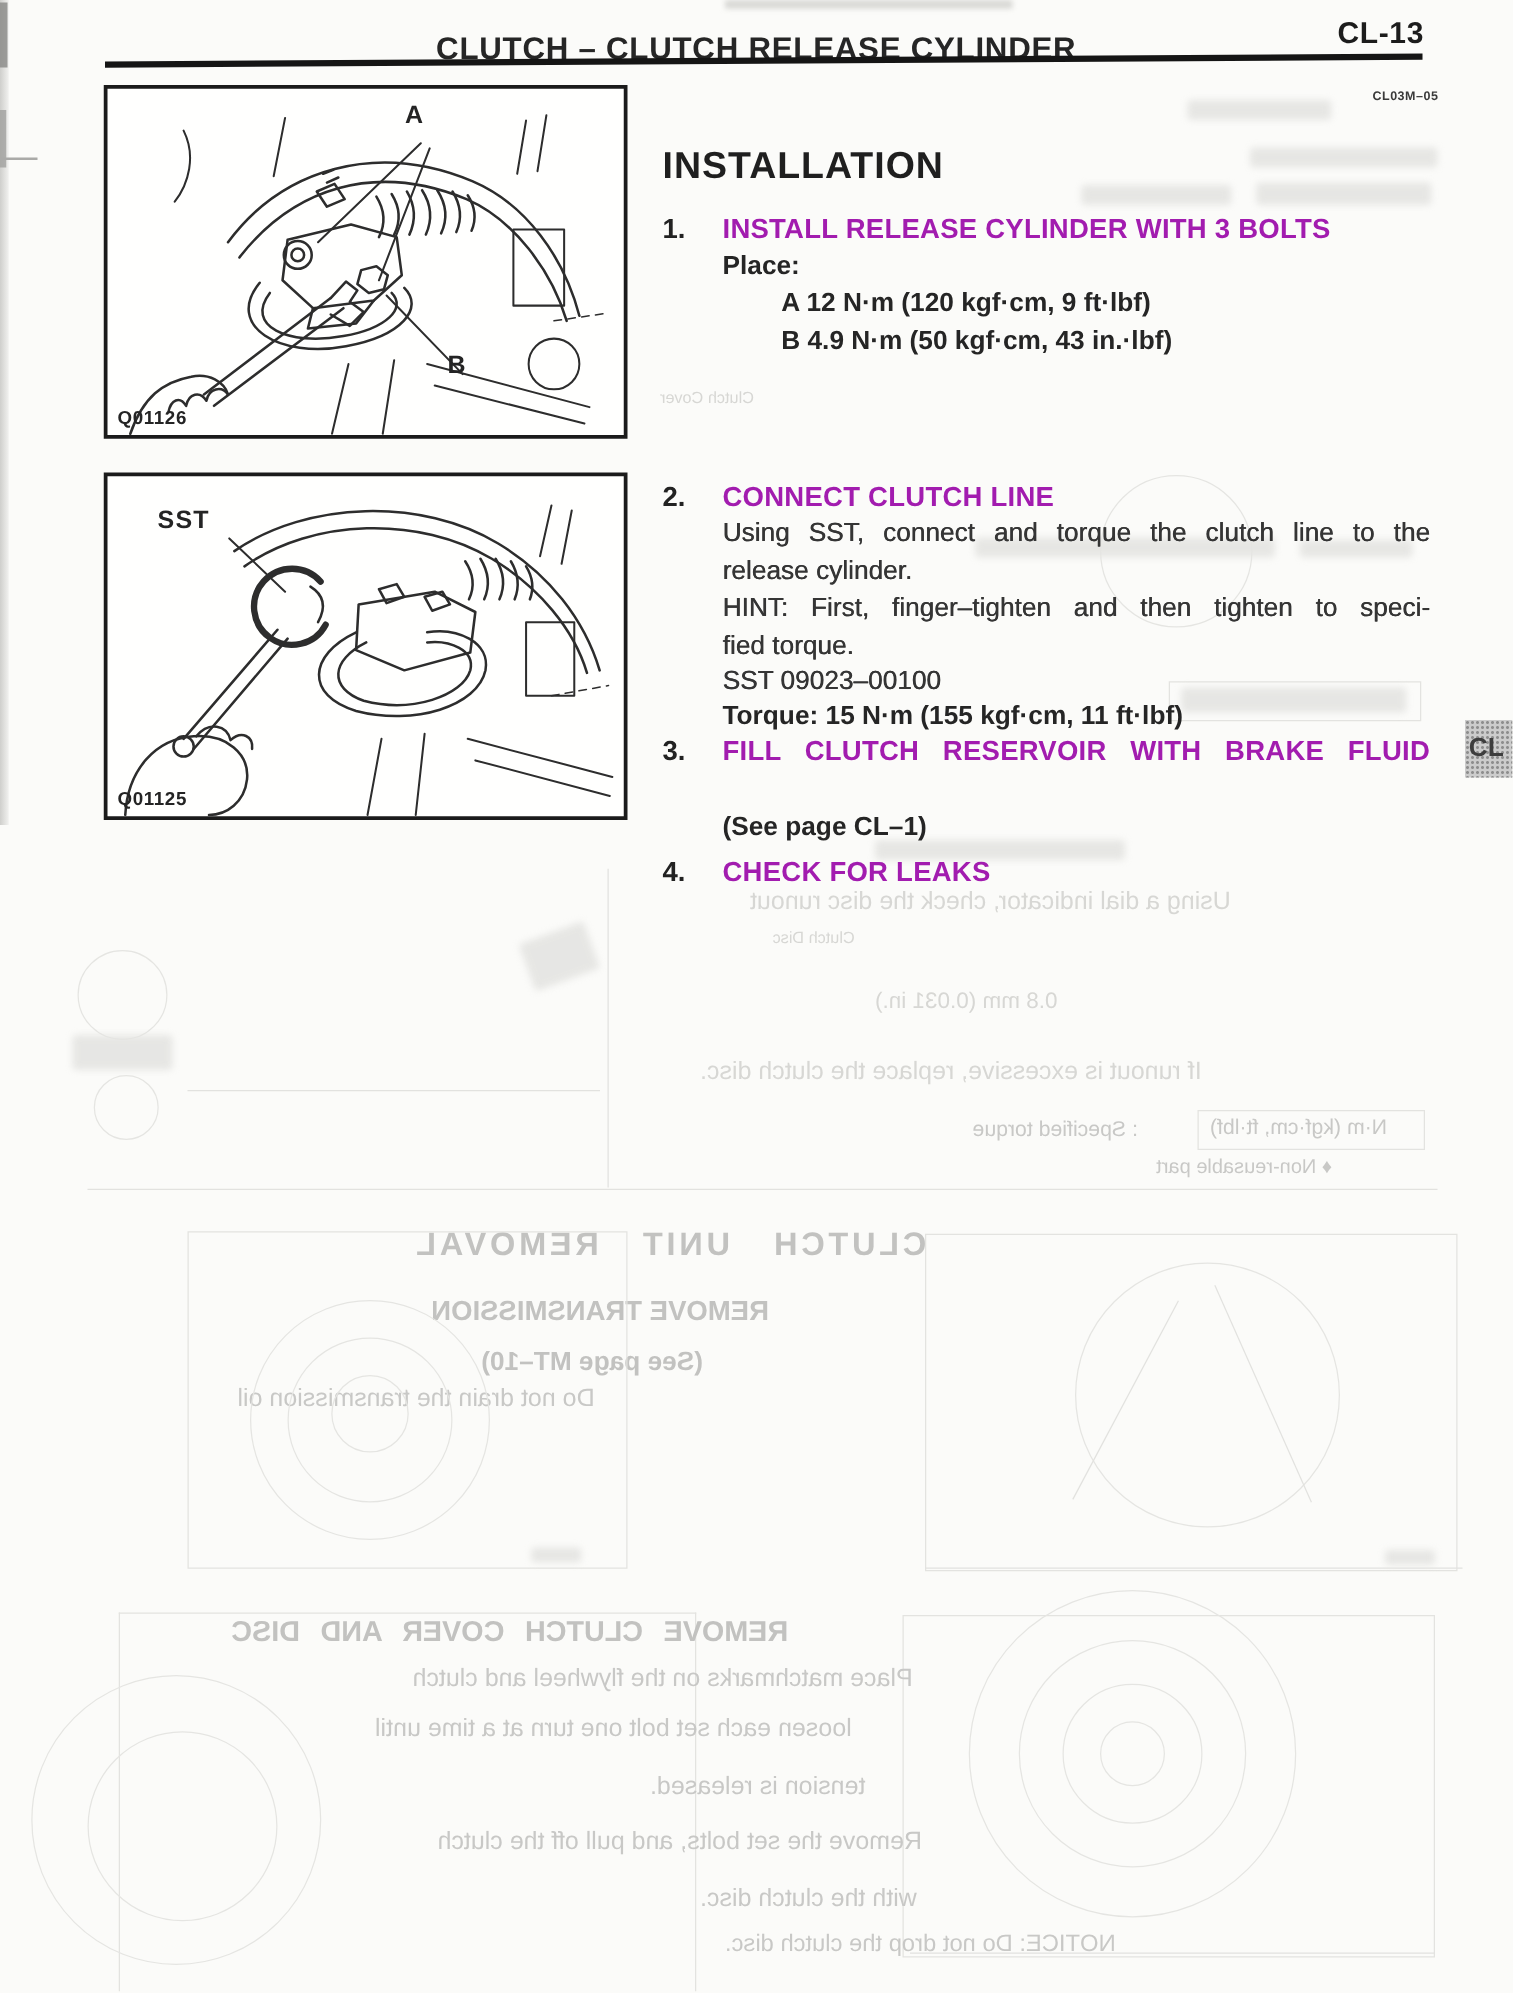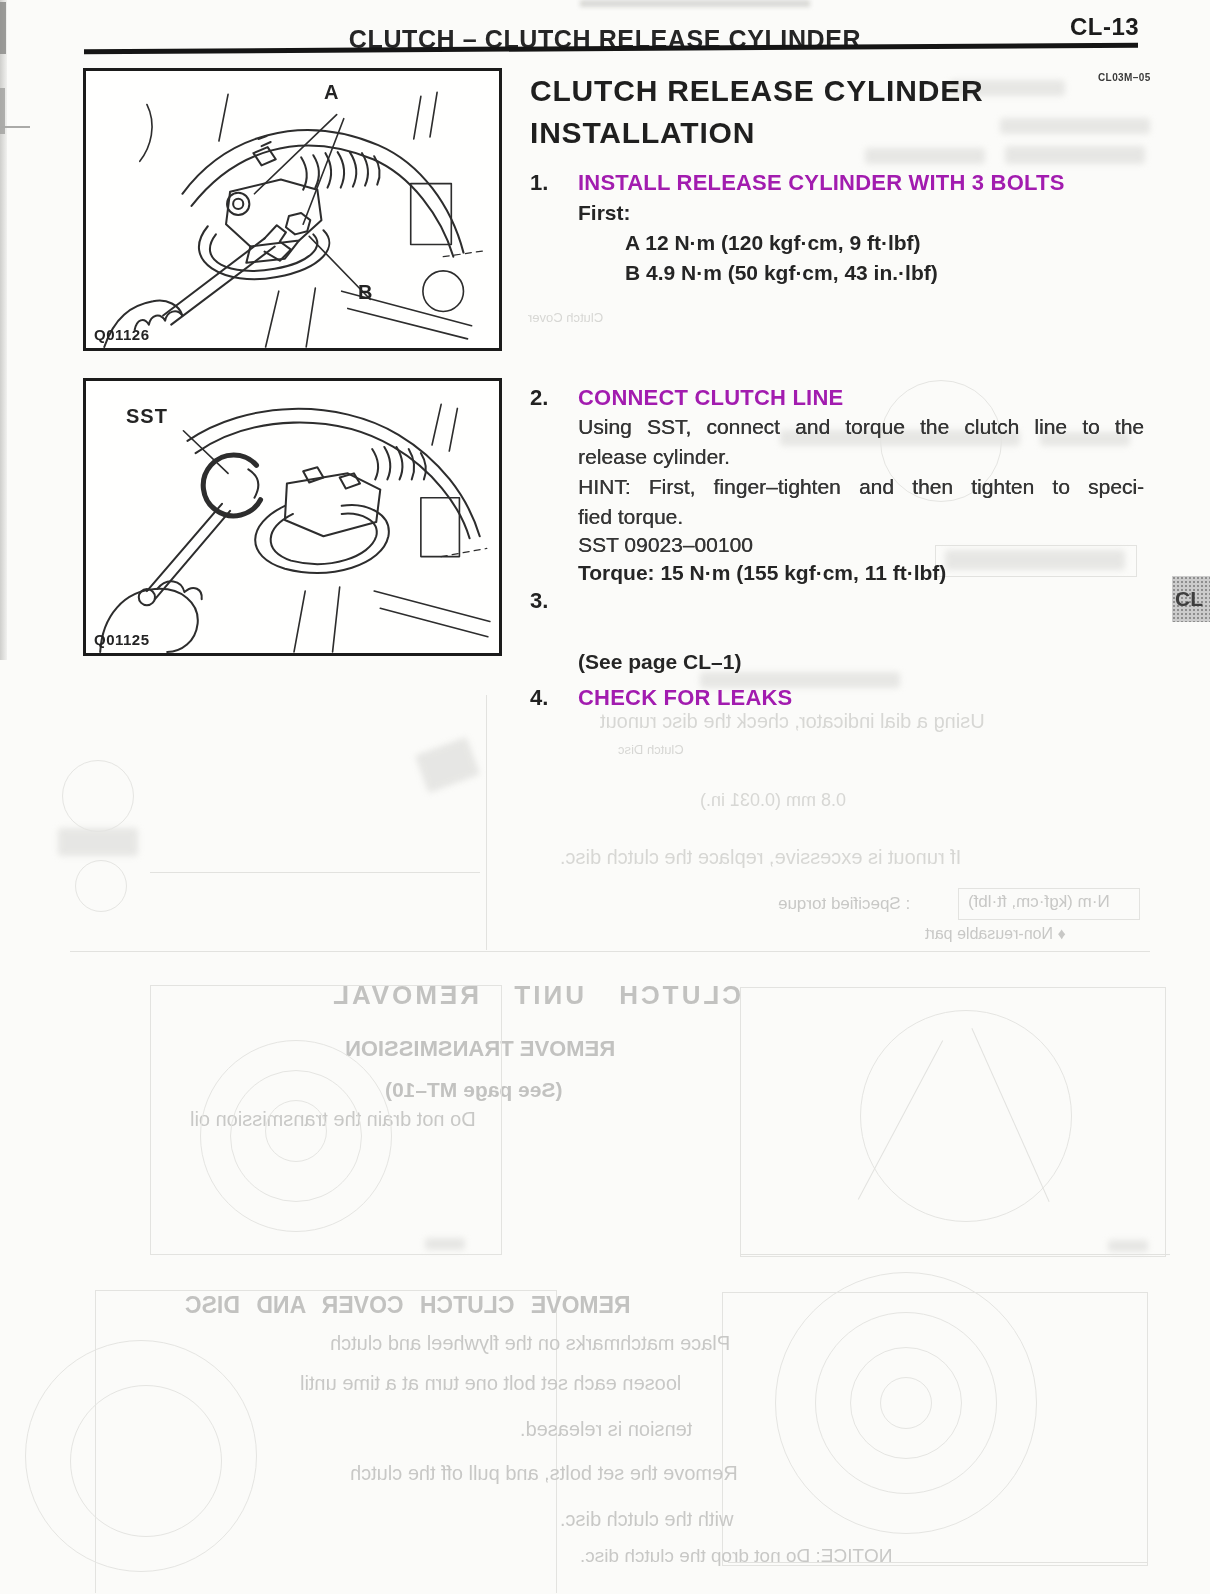--- a/index.html
+++ b/index.html
@@ -211,38 +211,38 @@
         <path d="M216,206 l-11,60 M250,202 l-7,64" stroke-width="1.6"></path>
         <path d="M350,172 l45,-8" stroke-width="1.2" stroke-dasharray="6 5"></path>
         <path d="M96,48 L140,90" stroke-width="1.6"></path>
       </g>
     </svg>
     <span class="fig-label lblSST">SST</span>
     <span class="fig-id">Q01125</span>
   </div>
 
   <div class="abs col">
-    <div class="t1">CLUTCH RELEASE CYLINDER</div>
     <div class="t2">INSTALLATION</div>
 
     <div class="num" style="top:170px">1.</div>
     <div class="shead" style="top:170px">INSTALL RELEASE CYLINDER WITH 3 BOLTS</div>
-    <div class="bold-ln" style="top:201px">First:</div>
+    <div class="bold-ln" style="top:201px">Place:</div>
     <div class="bold-ln ind" style="top:231px">A 12 N·m (120 kgf·cm, 9 ft·lbf)</div>
     <div class="bold-ln ind" style="top:261px">B 4.9 N·m (50 kgf·cm, 43 in.·lbf)</div>
 
     <div class="num" style="top:385px">2.</div>
     <div class="shead" style="top:385px">CONNECT CLUTCH LINE</div>
     <div class="body-ln jline" style="top:415px">Using SST, connect and torque the clutch line to the</div>
     <div class="body-ln" style="top:445px">release cylinder.</div>
     <div class="body-ln jline" style="top:475px">HINT: First, finger–tighten and then tighten to speci-</div>
     <div class="body-ln" style="top:505px">fied torque.</div>
     <div class="body-ln" style="top:533px">SST 09023–00100</div>
     <div class="bold-ln" style="top:561px">Torque: 15 N·m (155 kgf·cm, 11 ft·lbf)</div>
 
     <div class="num" style="top:588px">3.</div>
+    <div class="shead jline" style="top:588px">FILL CLUTCH RESERVOIR WITH BRAKE FLUID</div>
     <div class="bold-ln" style="top:650px">(See page CL–1)</div>
 
     <div class="num" style="top:685px">4.</div>
     <div class="shead" style="top:685px">CHECK FOR LEAKS</div>
   </div>
 
 </div>
 
 </body></html>

